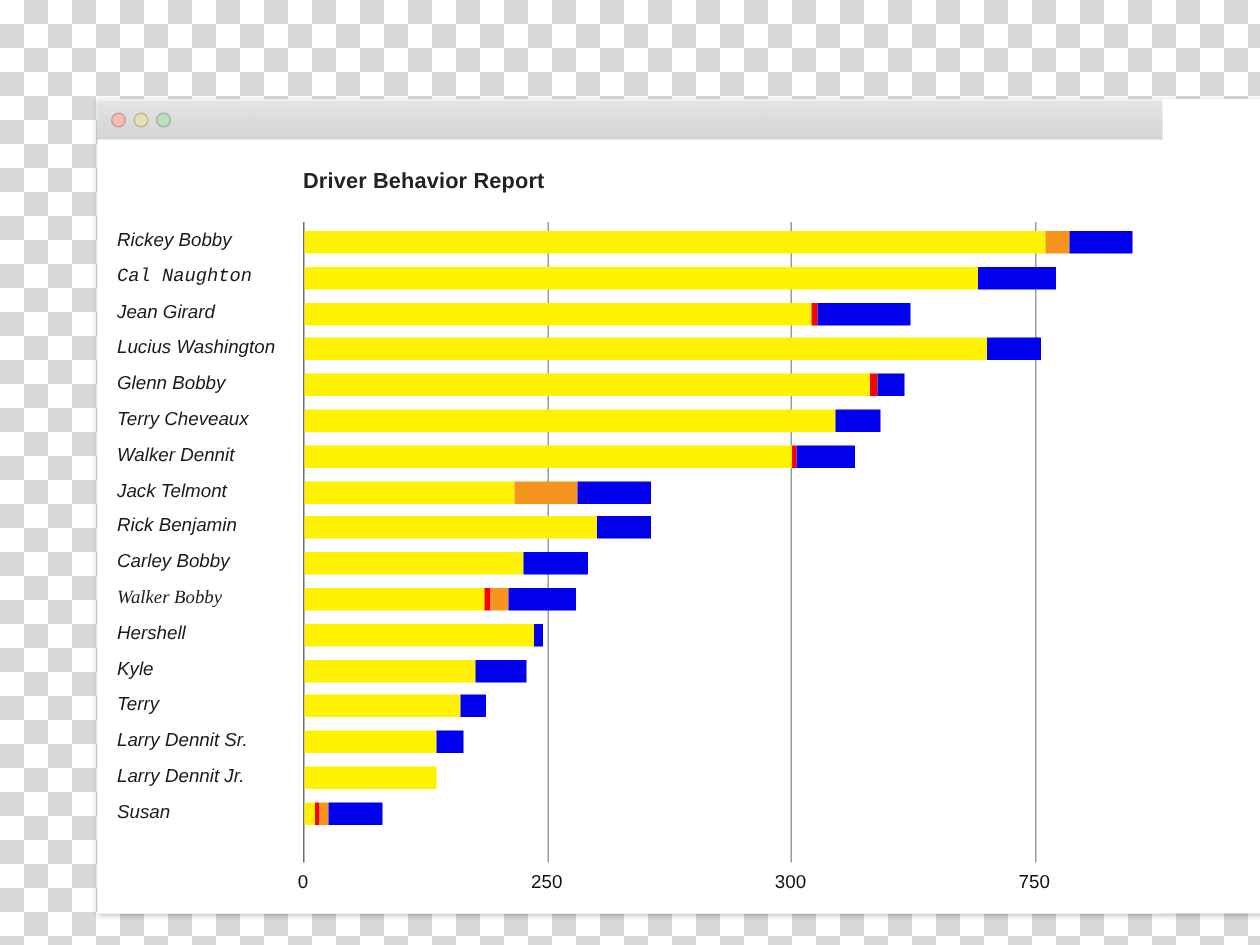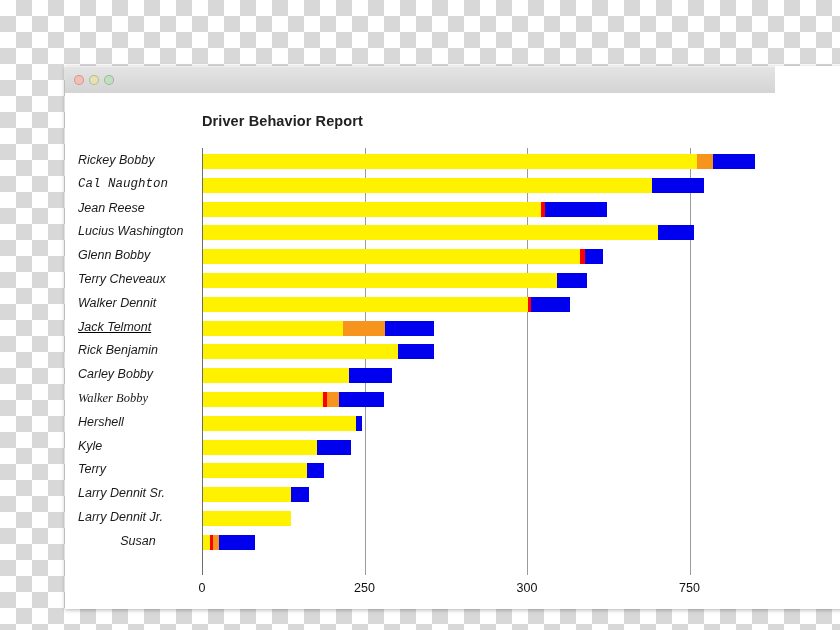--- a/index.html
+++ b/index.html
@@ -163,21 +163,21 @@
           <div class="seg" style="left: 509.6px; width: 42.9px; background: rgb(0, 0, 238);"></div>
         </div>
         <div class="labelwrap" style="top: 83.8px;">
           <div class="rowlabel" style="position: static; font-family: Liberation Mono, monospace;">Cal Naughton</div>
         </div>
         <div class="bar" style="left: 138px; top: 84.8px; width: 500.5px;">
           <div class="seg" style="left: 0px; width: 448.5px; background: rgb(255, 242, 0);"></div>
           <div class="seg" style="left: 448.5px; width: 52px; background: rgb(0, 0, 238);"></div>
         </div>
         <div class="labelwrap" style="top: 107.6px;">
-          <div class="rowlabel" style="position: static;">Jean Reese</div>
+          <div class="rowlabel" style="position: static;">Jean Girard</div>
         </div>
         <div class="bar" style="left: 138px; top: 108.6px; width: 404.3px;">
           <div class="seg" style="left: 0px; width: 338px; background: rgb(255, 242, 0);"></div>
           <div class="seg" style="left: 338px; width: 3.9px; background: rgb(255, 0, 0);"></div>
           <div class="seg" style="left: 341.9px; width: 62.4px; background: rgb(0, 0, 238);"></div>
         </div>
         <div class="labelwrap" style="top: 131.4px;">
           <div class="rowlabel" style="position: static;">Lucius Washington</div>
         </div>
         <div class="bar" style="left: 138px; top: 132.4px; width: 490.75px;">
@@ -200,21 +200,21 @@
           <div class="seg" style="left: 354.25px; width: 29.25px; background: rgb(0, 0, 238);"></div>
         </div>
         <div class="labelwrap" style="top: 202.8px;">
           <div class="rowlabel" style="position: static;">Walker Dennit</div>
         </div>
         <div class="bar" style="left: 138px; top: 203.8px; width: 366.6px;">
           <div class="seg" style="left: 0px; width: 325px; background: rgb(255, 242, 0);"></div>
           <div class="seg" style="left: 325px; width: 2.6px; background: rgb(255, 0, 0);"></div>
           <div class="seg" style="left: 327.6px; width: 39px; background: rgb(0, 0, 238);"></div>
         </div>
-        <div class="labelwrap" style="top: 226.6px; text-decoration: underline;">
+        <div class="labelwrap" style="top: 226.6px;">
           <div class="rowlabel" style="position: static;">Jack Telmont</div>
         </div>
         <div class="bar" style="left: 138px; top: 227.6px; width: 230.75px;">
           <div class="seg" style="left: 0px; width: 139.75px; background: rgb(255, 242, 0);"></div>
           <div class="seg" style="left: 139.75px; width: 42.25px; background: rgb(247, 148, 30);"></div>
           <div class="seg" style="left: 182px; width: 48.75px; background: rgb(0, 0, 238);"></div>
         </div>
         <div class="labelwrap" style="top: 250.4px;">
           <div class="rowlabel" style="position: static;">Rick Benjamin</div>
         </div>
@@ -266,21 +266,21 @@
           <div class="seg" style="left: 0px; width: 87.75px; background: rgb(255, 242, 0);"></div>
           <div class="seg" style="left: 87.75px; width: 18.2px; background: rgb(0, 0, 238);"></div>
         </div>
         <div class="labelwrap" style="top: 417px;">
           <div class="rowlabel" style="position: static;">Larry Dennit Jr.</div>
         </div>
         <div class="bar" style="left: 138px; top: 418px; width: 87.75px;">
           <div class="seg" style="left: 0px; width: 87.75px; background: rgb(255, 242, 0);"></div>
         </div>
         <div class="labelwrap" style="top: 440.8px;">
-          <div class="rowlabel" style="position: static; text-align: center;">Susan</div>
+          <div class="rowlabel" style="position: static;">Susan</div>
         </div>
         <div class="bar" style="left: 138px; top: 441.8px; width: 52px;">
           <div class="seg" style="left: 0px; width: 6.5px; background: rgb(255, 242, 0);"></div>
           <div class="seg" style="left: 6.5px; width: 3.9px; background: rgb(255, 0, 0);"></div>
           <div class="seg" style="left: 10.4px; width: 5.2px; background: rgb(247, 148, 30);"></div>
           <div class="seg" style="left: 15.6px; width: 36.4px; background: rgb(0, 0, 238);"></div>
         </div>
       </div>
     <div id="legend"></div>
   </div>

